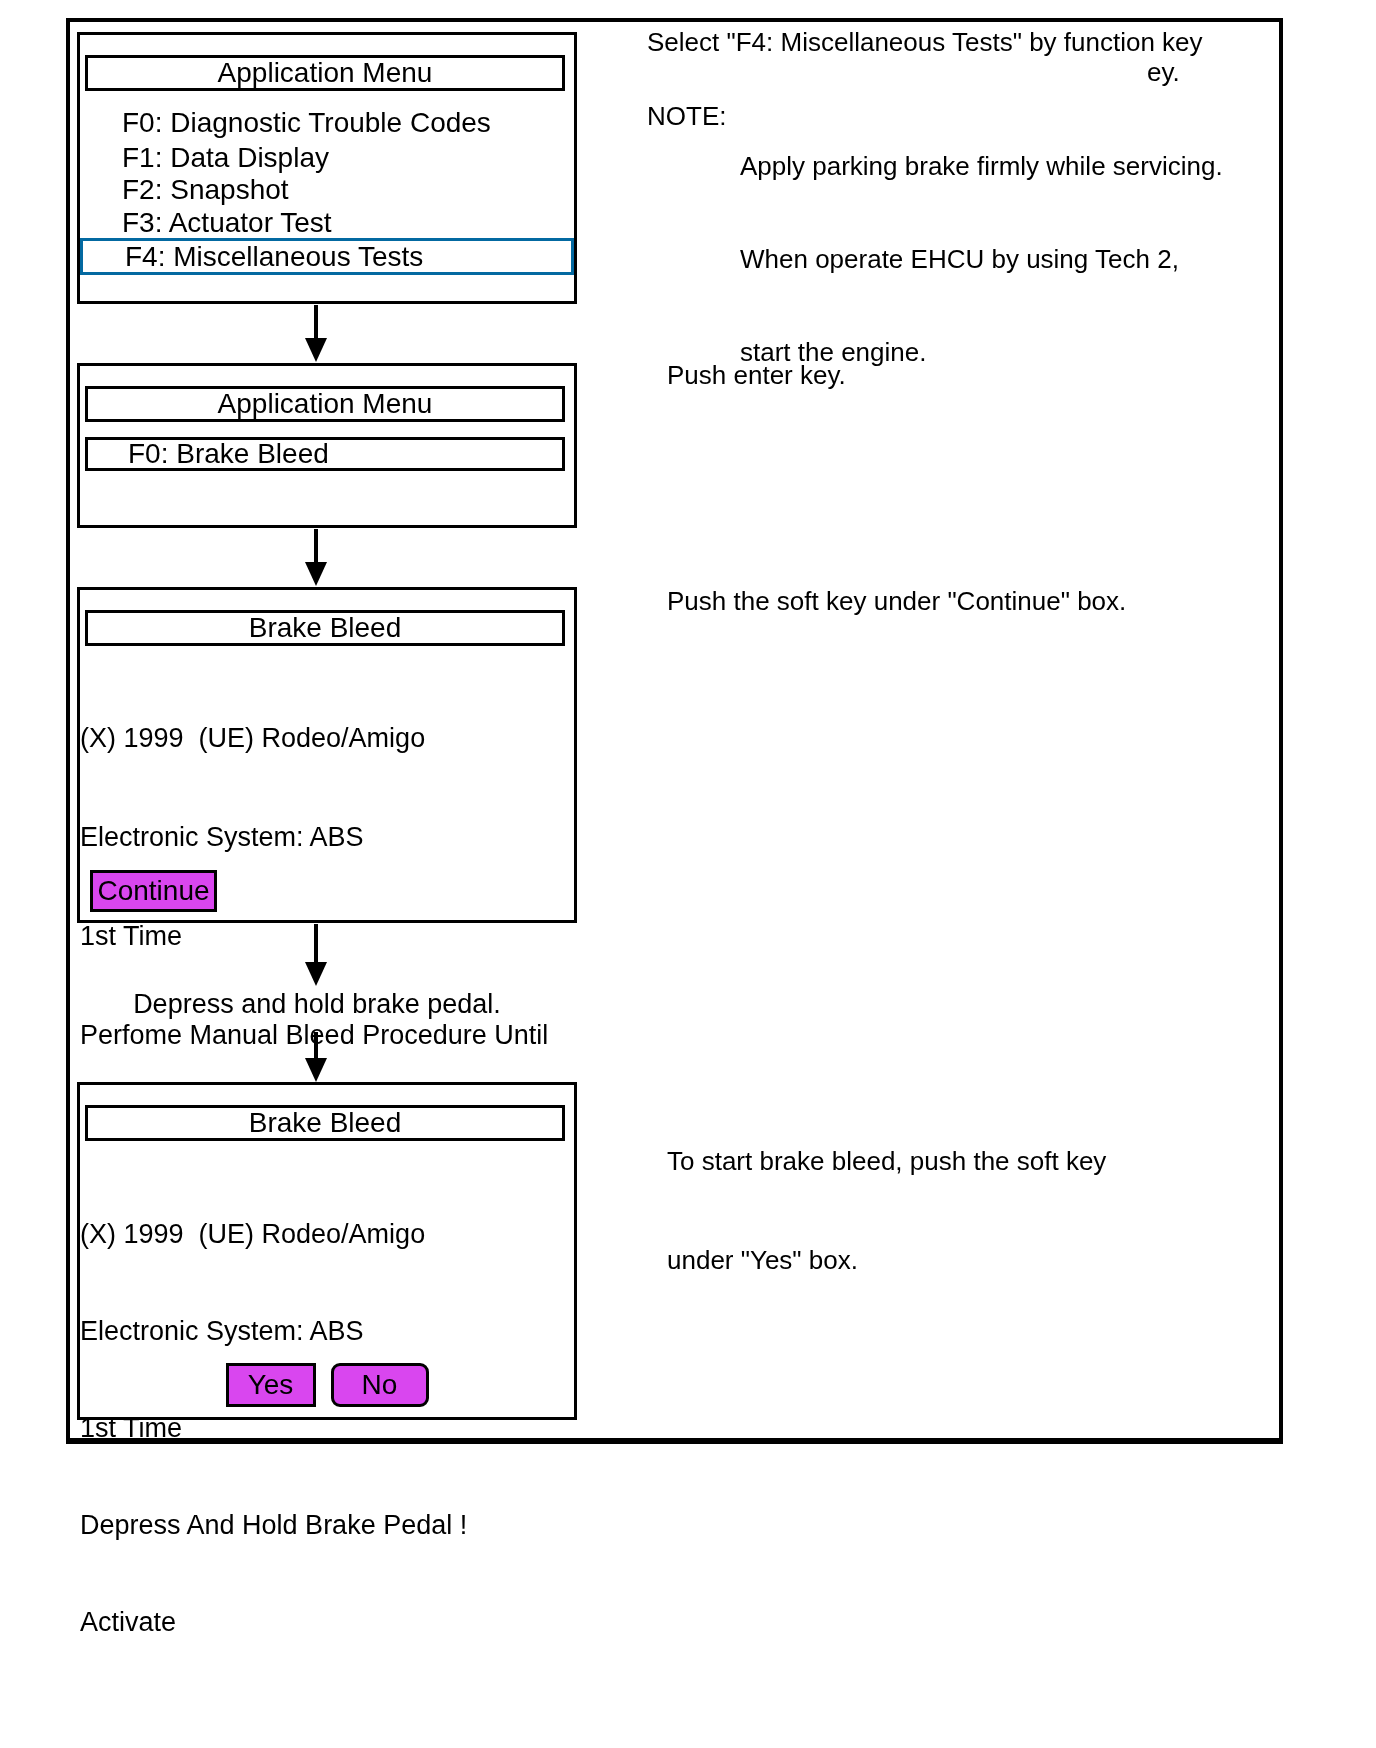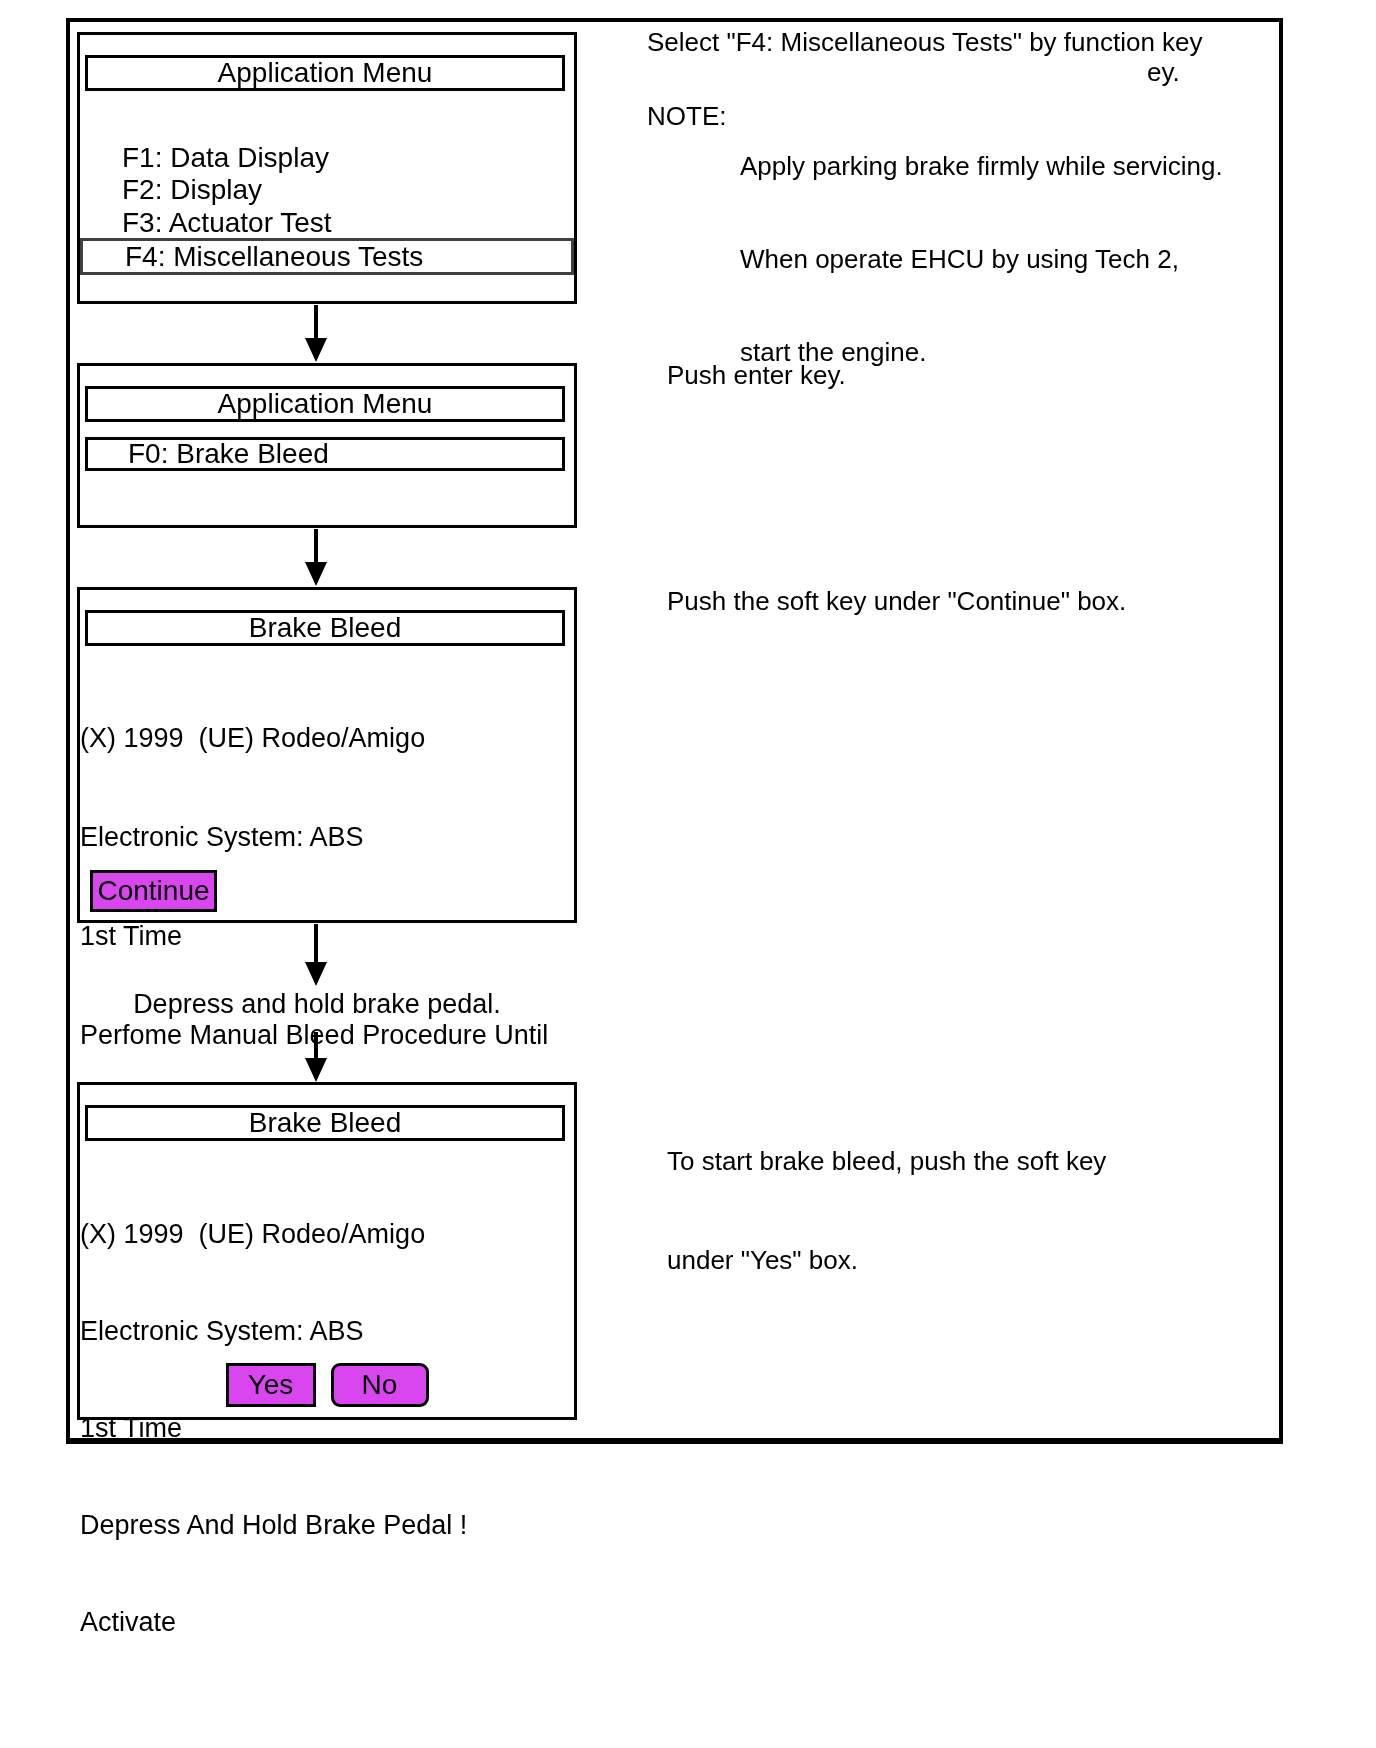--- a/index.html
+++ b/index.html
@@ -17,21 +17,21 @@
   .screen-2 { top:363px;  height:165px; }
   .screen-3 { top:587px;  height:336px; }
   .screen-4 { top:1082px; height:338px; }
 
   .scr-header { position:absolute; left:5px; right:9px; top:20px; height:36px;
                 border:3px solid #000; display:flex; align-items:center; justify-content:center;
                 font-size:28px; white-space:pre; }
 
   .menu-item { position:absolute; left:42px; right:4px; height:34px;
                font-size:28px; line-height:34px; white-space:pre; }
-  .menu-item.boxed { left:0; right:0; border:3px solid #404040; height:37px;
+  .menu-item.boxed { left:0; right:0; border:3px solid #0369a1; height:37px;
                      line-height:31px; padding-left:42px; }
 
   .item-box { position:absolute; left:5px; right:9px; height:34px; border:3px solid #000;
               font-size:28px; line-height:28px; padding-left:40px; white-space:pre; }
 
   .center-lines { position:absolute; left:0; right:0; text-align:left;
                   font-size:27px; white-space:pre; }
   .center-lines.lh37 div { height:37px; line-height:37px; }
   .center-lines.lh35 div { height:35px; line-height:35px; }
 
@@ -70,22 +70,23 @@
 </style>
 </head>
 <body>
 
 <div class="page">
 
   <div class="outer-frame"></div>
 
   <div class="screen screen-1">
     <div class="scr-header">Application Menu</div>
+    <div class="menu-item" style="top:71px">F0: Diagnostic Trouble Codes</div>
     <div class="menu-item" style="top:106px">F1: Data Display</div>
-    <div class="menu-item" style="top:138px">F2: Display</div>
+    <div class="menu-item" style="top:138px">F2: Snapshot</div>
     <div class="menu-item" style="top:171px">F3: Actuator Test</div>
     <div class="menu-item boxed" style="top:203px">F4: Miscellaneous Tests</div>
   </div>
 
   <div class="flow-arrow arrow-a"></div>
 
   <div class="screen screen-2">
     <div class="scr-header">Application Menu</div>
     <div class="item-box" style="top:71px">F0: Brake Bleed</div>
   </div>

